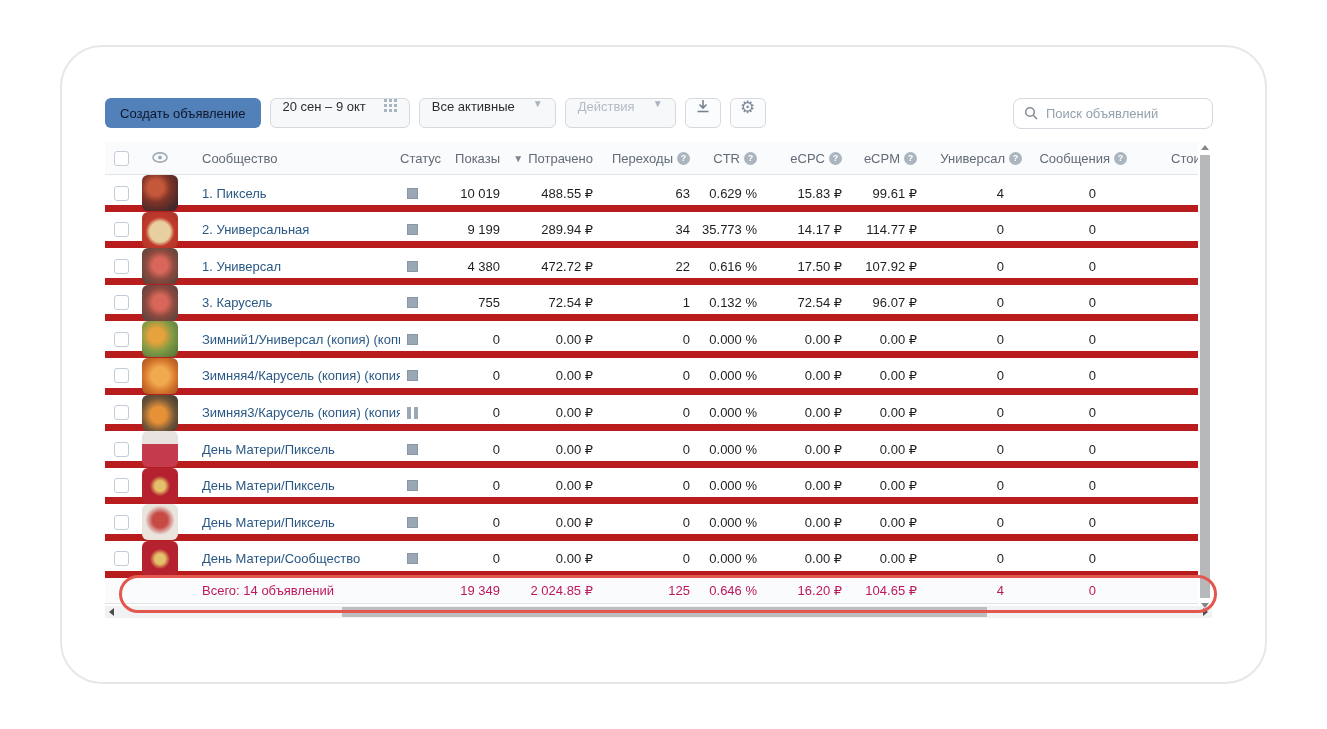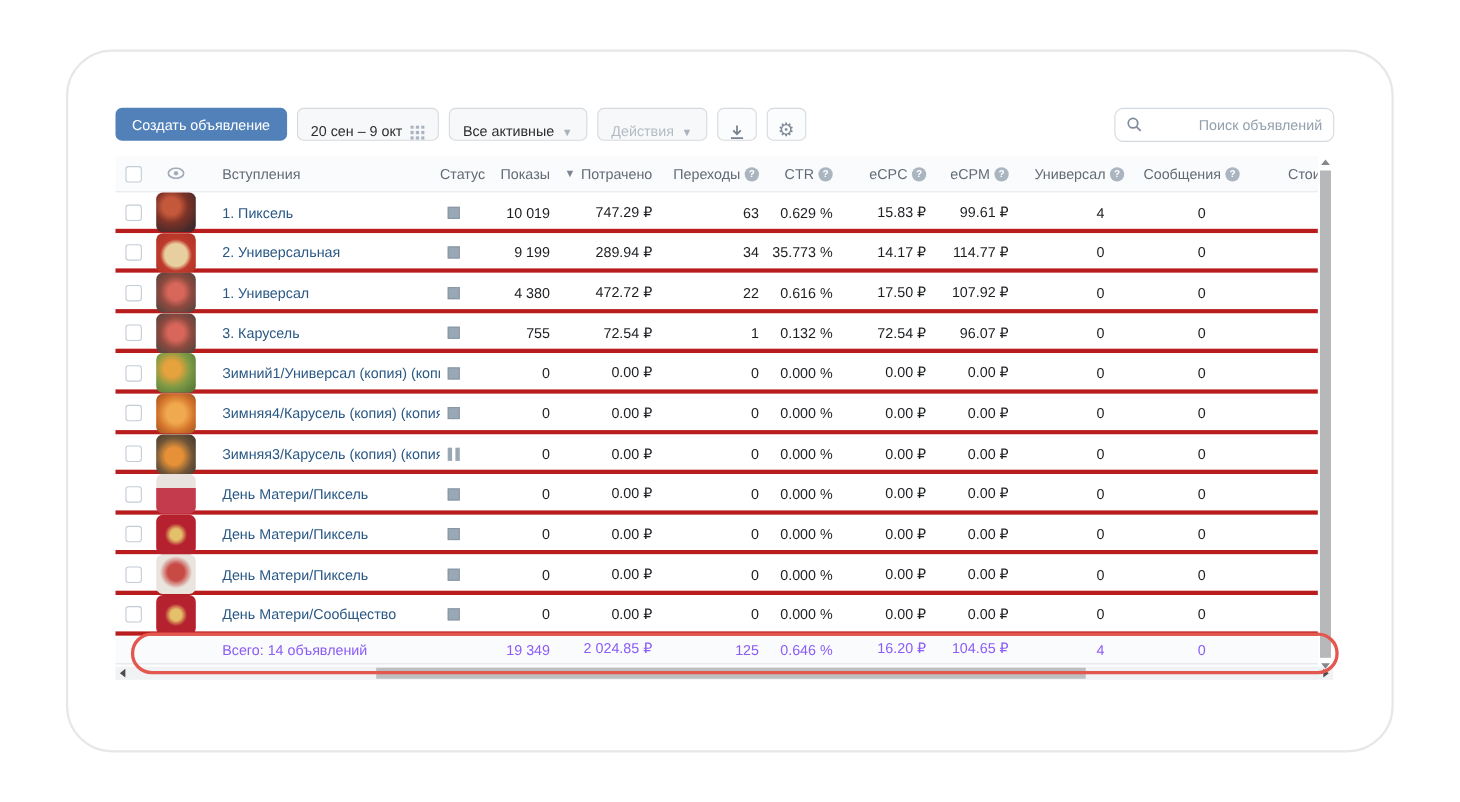--- a/index.html
+++ b/index.html
@@ -5,62 +5,62 @@
   * { margin:0; padding:0; box-sizing:border-box; }
   html,body { width:1327px; height:729px; background:#ffffff; overflow:hidden;
     font-family:"Liberation Sans","DejaVu Sans",sans-serif; }
 
   .card { position:absolute; left:60px; top:45px; width:1207px; height:639px;
     background:#fff; border:2px solid #e7e7e7; border-radius:42px; }
 
   
   .toolbar { display:flex; align-items:center; gap:9px; margin:51px 52px 0 43px; height:30px; }
   .btn-primary { height:30px; padding:0 15px; border:none; border-radius:6px;
-    background:#5181b8; color:#ffffff; font-size:13px; display:flex; align-items:center; cursor:pointer;
+    background:#5181b8; color:#0f172a; font-size:13px; display:flex; align-items:center; cursor:pointer;
     font-family:inherit; }
   .btn { height:30px; padding:0 12px; border:1px solid #d6dade; border-radius:6px;
-    background:#f7f8fa; color:#2c2d2e; font-size:13px; display:flex; align-items:flex-end; gap:7px;
+    background:#f7f8fa; color:#2c2d2e; font-size:13px; display:flex; align-items:flex-start; gap:18px;
     cursor:pointer; font-family:inherit; }
   .btn.disabled { color:#b3bcc4; }
   .btn.iconbtn { width:36px; justify-content:center; padding:0; background:#fbfcfd; }
   .chev { font-size:10px; color:#a9b3bd; line-height:1; }
   .cal-icon svg, .dl-icon svg, .search-icon svg { display:block; }
   .gear-glyph { font-size:17px; color:#7f8b99; line-height:1; }
   .search-box { margin-left:auto; width:200px; height:31px; border:1px solid #d3d9de; border-radius:8px;
     background:#fff; display:flex; align-items:center; padding:0 10px; gap:8px; }
   .search-box input { border:none; outline:none; font-size:13px; color:#737373; width:100%;
-    background:transparent; font-family:inherit;text-align:right; }
+    background:transparent; font-family:inherit; }
   .search-box input::placeholder { color:#93a0ad; }
 
   
   .table-wrap { position:relative; margin:14px 53px 0 43px; width:1107px; }
   .grid { display:grid; width:1093px;
     grid-template-columns:37px 36px 222px 44px 58px 93px 97px 67px 85px 75px 105px 105px 69px;
     align-items:center; }
   .thead { height:33px; background:#fafbfc; border-bottom:1px solid #e1e3e6; color:#626b76; font-size:13px; }
   .thead .hcell { display:flex; align-items:center; }
   .h-right { justify-content:flex-end; padding-right:2px; white-space:nowrap; }
   .h-name { padding-left:24px; }
   .h-cost { overflow:hidden; white-space:nowrap; }
   .qmark { width:13px; height:13px; border-radius:50%; background:#aab5bf; color:#fff; font-size:9px;
     font-weight:bold; display:inline-flex; align-items:center; justify-content:center; margin-left:4px; flex:0 0 auto; }
   .sort-arrow { font-size:10px; color:#7b8793; margin-right:5px; }
 
-  .row { height:36.6px; border-bottom:4px solid #b91c1c; font-size:13px; color:#1c1e21; background:#fff; }
+  .row { height:36.6px; border-bottom:7px solid #b91c1c; font-size:13px; color:#1c1e21; background:#fff; }
   .c-check { display:flex; justify-content:flex-start; padding-left:9px; }
   .checkbox { width:15px; height:15px; border:1px solid #c3ccd6; border-radius:3px; background:#fff; display:block; cursor:pointer; }
   .thumb { width:36px; height:36px; border-radius:6px; display:block; cursor:pointer; }
   .c-name { padding-left:24px; overflow:hidden; }
   .ad-link { color:#2a5885; text-decoration:none; white-space:nowrap; overflow:hidden; display:block; cursor:pointer; }
   .c-status { display:flex; align-items:center; padding-left:7px; }
   .st-stopped { width:11px; height:11px; background:#9aa7b4; border:1px solid #8997a5; display:block; }
   .st-paused { width:11px; height:12px; border-left:4px solid #9aa7b4; border-right:4px solid #9aa7b4; display:block; }
   .c-num { text-align:right; padding-right:2px; white-space:nowrap; }
 
-  .tfoot { height:26px; background:#fafbfc; font-size:13px; color:#8b5cf6; border-bottom:1px solid #e1e3e6; }
+  .tfoot { height:26px; background:#fafbfc; font-size:13px; color:#be185d; border-bottom:1px solid #e1e3e6; }
   .tf-label { grid-column:1 / span 3; padding-left:97px; white-space:nowrap; }
 
   
   .hscroll { position:relative; width:1107px; height:12px; background:#f1f2f3; margin-top:2px; }
   .hthumb { position:absolute; top:1px; height:10px; left:237px; width:645px; background:#bcbec0; cursor:pointer; }
   .h-arrow { position:absolute; top:2px; width:0; height:0; cursor:pointer; }
   .h-arrow.left { left:4px; border-top:4px solid transparent; border-bottom:4px solid transparent; border-right:5px solid #4c4c4c; }
   .h-arrow.right { right:4px; border-top:4px solid transparent; border-bottom:4px solid transparent; border-left:5px solid #4c4c4c; }
   .vscroll { position:absolute; top:0; right:0; width:14px; height:469px; background:transparent; }
   .vthumb { position:absolute; left:2px; width:10px; top:13px; bottom:13px; background:#b6b8ba; cursor:pointer; }
@@ -152,21 +152,21 @@
         </div>
       <div class="hcell" style="justify-content:center;">
         <span>
           <svg width="16" height="11" viewBox="0 0 16 11">
             <ellipse cx="8" cy="5.5" rx="7" ry="4.6" fill="none" stroke="#a3adb8" stroke-width="1.6"></ellipse>
             <circle cx="8" cy="5.5" r="2" fill="#a3adb8"></circle>
           </svg>
         </span>
       </div>
       <div class="hcell h-name">
-        <span>Вступления</span>
+        <span>Сообщество</span>
       </div>
       <div class="hcell">
         <span>Статус</span>
       </div>
       <div class="hcell h-right">
         <span>Показы</span>
       </div>
       <div class="hcell h-right">
         <span class="sort-arrow">▼</span>
         <span>Потрачено</span>
@@ -208,21 +208,21 @@
     <div>
             <span class="thumb th-meat-dark"></span>
           </div>
     <div class="c-name">
             <a class="ad-link">1. Пиксель</a>
           </div>
     <div class="c-status">
             <span class="status-icon st-stopped"></span>
           </div>
     <div class="c-num">10 019</div>
-    <div class="c-num">747.29 ₽</div>
+    <div class="c-num">488.55 ₽</div>
     <div class="c-num">63</div>
     <div class="c-num">0.629 %</div>
     <div class="c-num">15.83 ₽</div>
     <div class="c-num">99.61 ₽</div>
     <div class="c-num" style="padding-right:20px;">4</div>
     <div class="c-num" style="padding-right:33px;">0</div>
     <div></div>
   </div>
         <div class="grid row">
     <div class="c-check">

